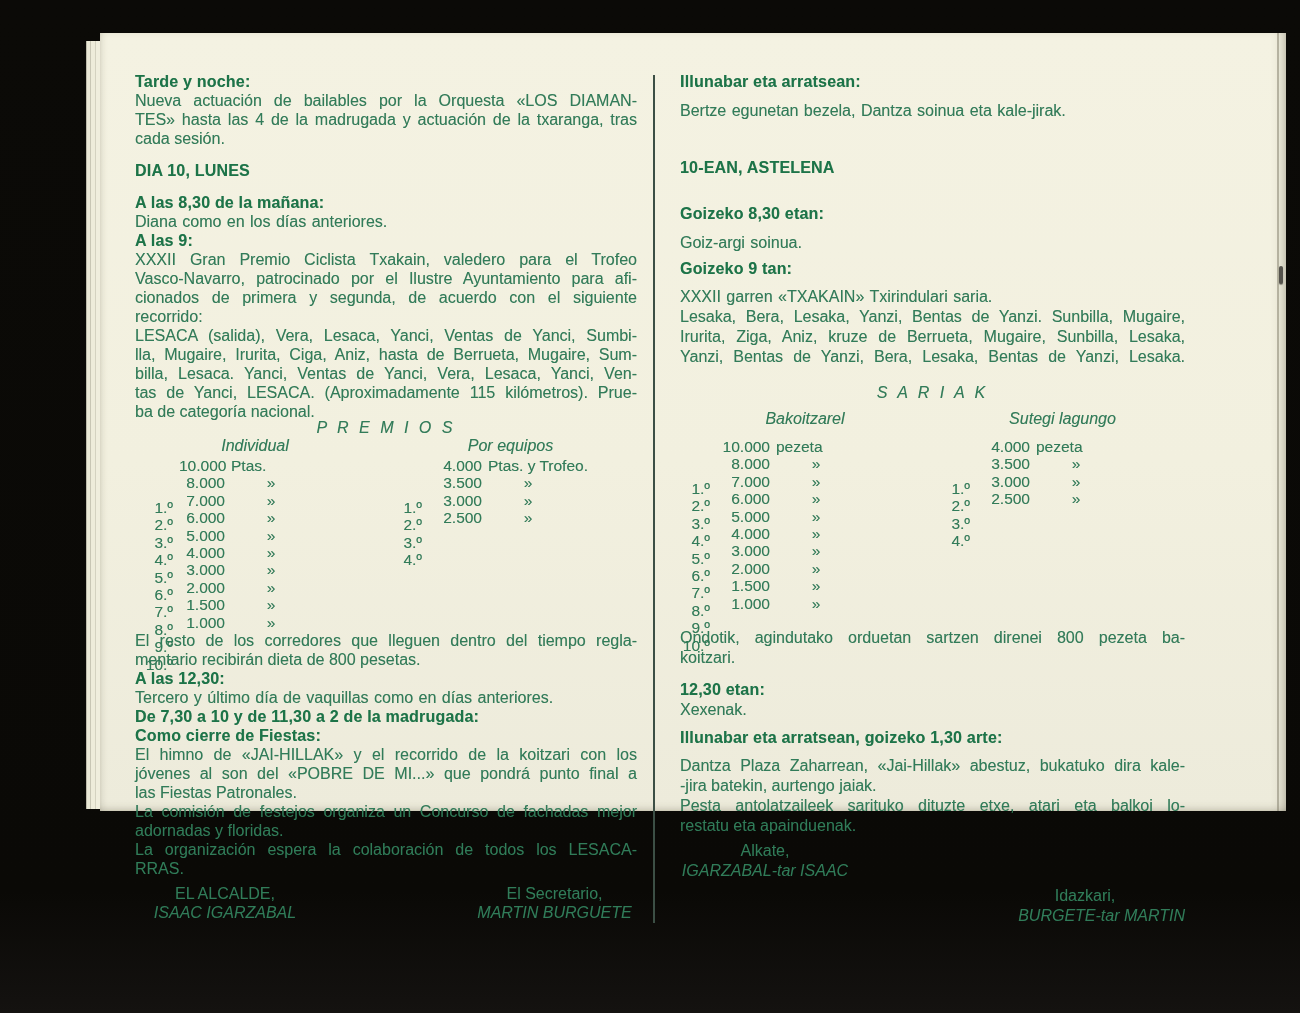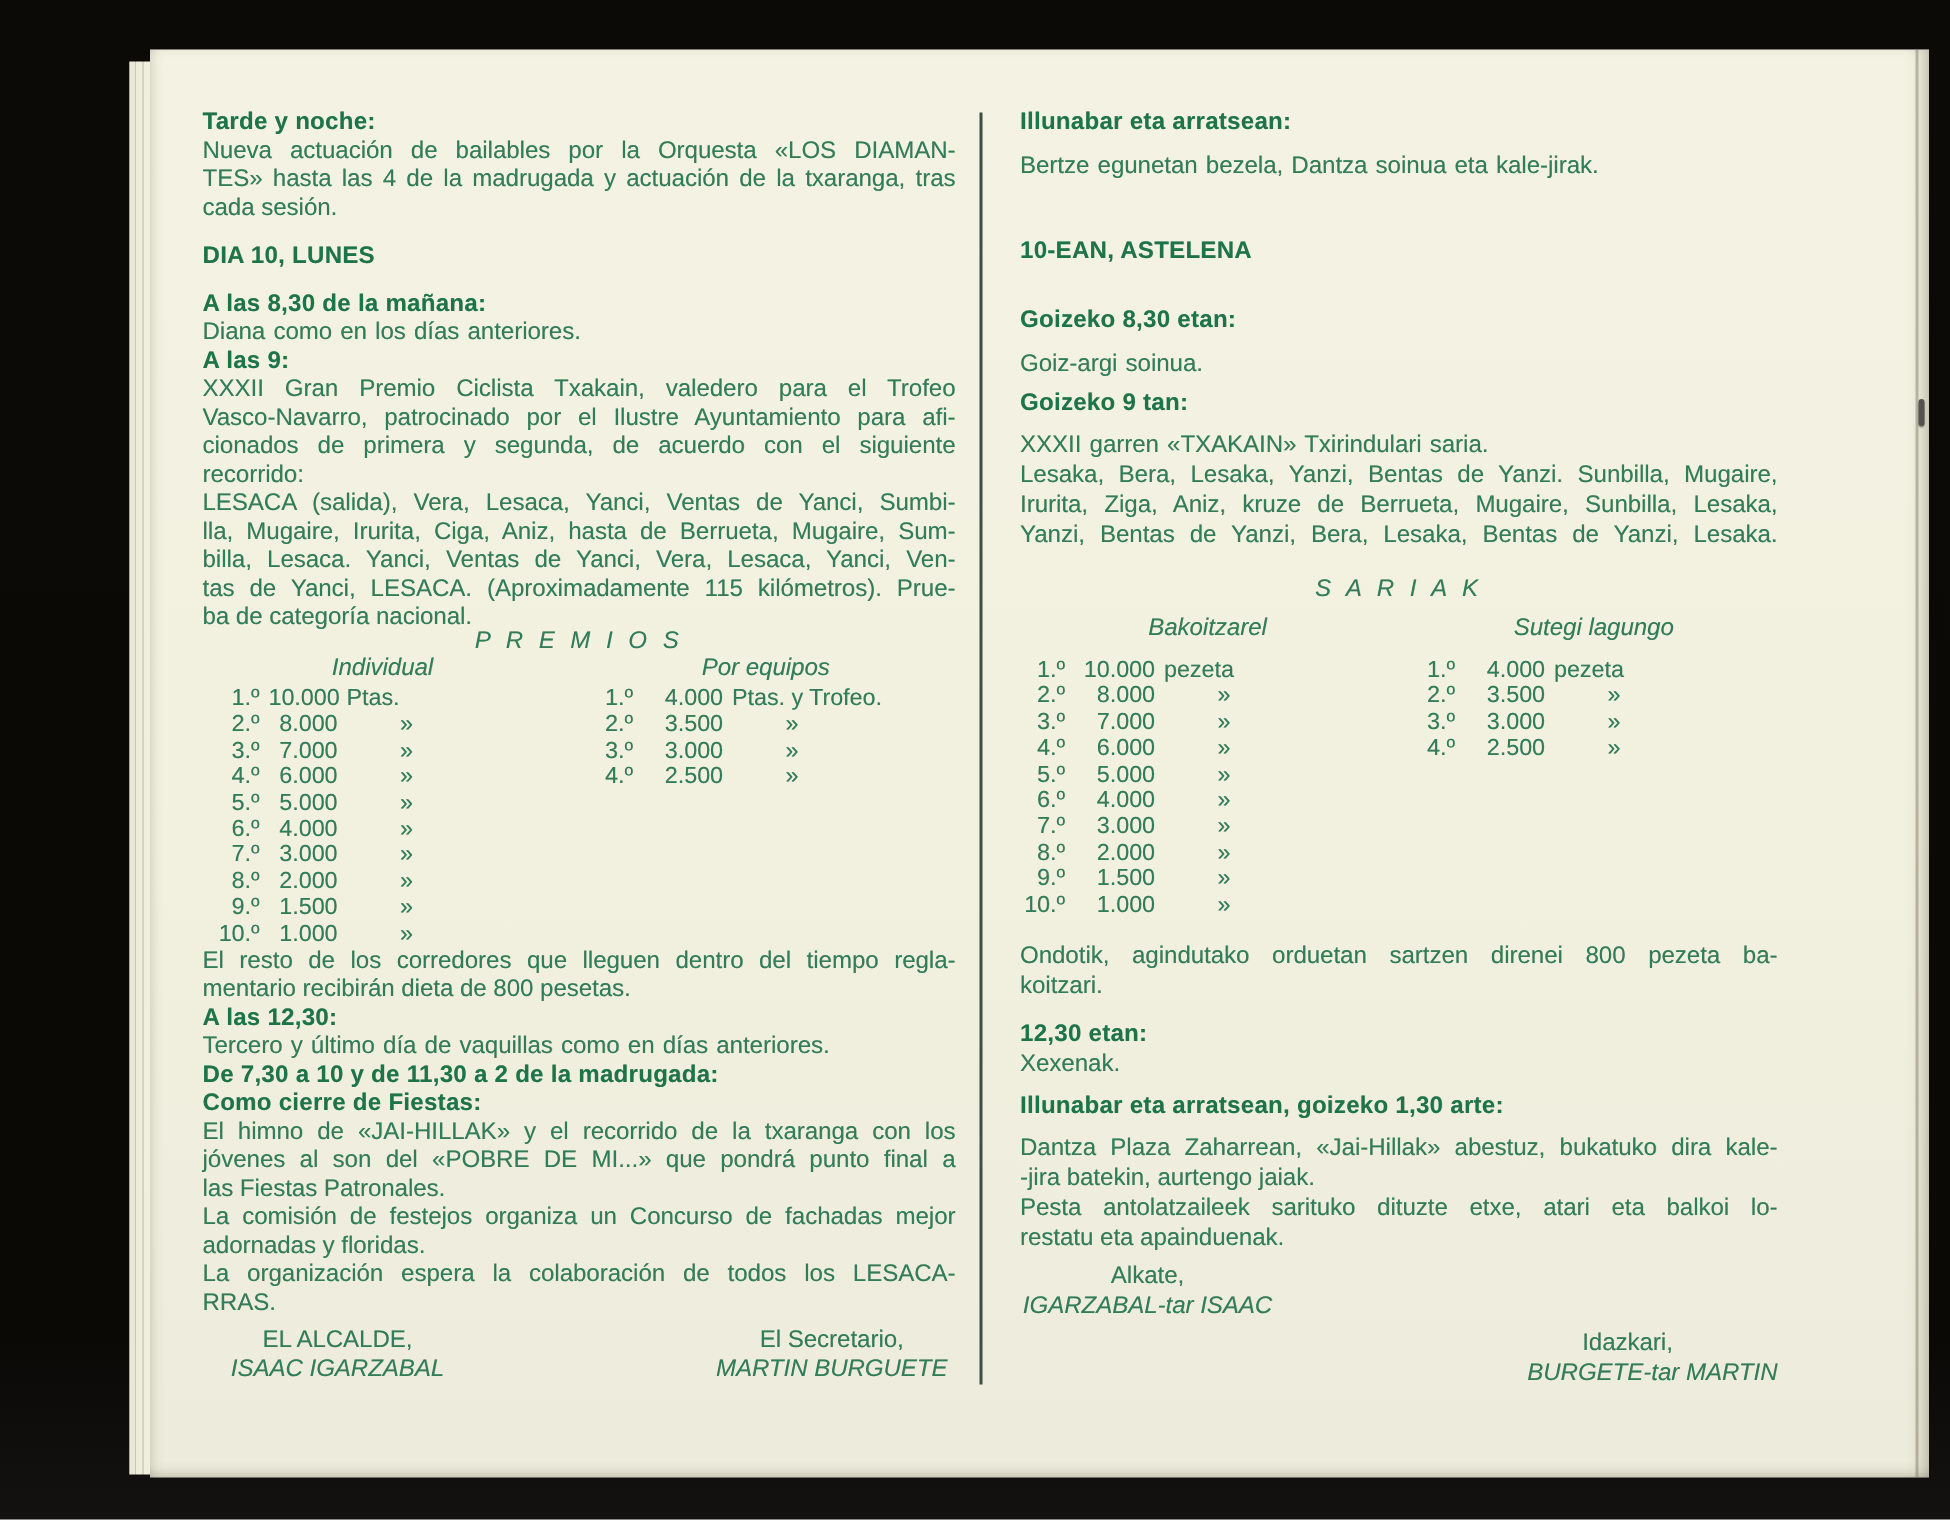--- a/index.html
+++ b/index.html
@@ -2,21 +2,21 @@
 <html><head>
 <meta charset="utf-8">
 <style>
   html,body{margin:0;padding:0;}
   body{
     width:1300px;height:1013px;position:relative;overflow:hidden;
     background:linear-gradient(180deg,#0b0a07 0%,#0a0906 88%,#141210 100%);
     font-family:"Liberation Sans","DejaVu Sans",sans-serif;
   }
   .paper{
-    position:absolute;left:100px;top:33px;width:1186px;height:952px;
+    position:absolute;left:100px;top:33px;width:1186px;height:778px;
     background:linear-gradient(180deg,#f4f2e2 0%,#f2f0df 55%,#edebdb 100%);
     box-shadow:inset -10px 0 14px -10px rgba(60,55,35,.45),
                inset 6px 0 10px -8px rgba(60,55,35,.35),
                inset 0 -8px 12px -10px rgba(60,55,35,.4);
   }
   
   .paper::before{
     content:'';position:absolute;left:-14px;top:8px;bottom:2px;width:14px;
     background:linear-gradient(90deg,
       #8f8d7f 0px,#e9e7d5 1px,#e9e7d5 4px,#c8c6b4 4px,#c8c6b4 5px,
@@ -81,21 +81,21 @@
   .col-right .ph2{width:245px;margin-left:10px;}
 
   .prize-cols{display:flex;margin-top:2px;font-size:15.5px;}
   .col-right .prize-cols{margin-top:10px;}
   .prize-col{display:block;}
   .pcl{width:240px;}
   .pcr{margin-left:9px;}
   .col-right .pcl{width:250px;}
   .col-right .pcr{margin-left:10px;}
   .prow{display:flex;height:17.4px;line-height:17.4px;white-space:nowrap;}
-  .rank{width:38px;text-align:right;}
+  .rank{width:38px;text-align:right;margin-top:42px;}
   .col-right .rank{width:30px;}
   .amt{width:46px;text-align:right;margin-left:6px;}
   .col-right .amt{width:54px;}
   .pcr .amt{width:54px;}
   .unit{width:80px;text-align:center;margin-left:6px;}
   .prize-rows div.prow:first-of-type .unit{text-align:left;}
 
   
   .sigs{display:flex;justify-content:space-between;margin-top:6px;}
   .sig{text-align:center;}
@@ -229,21 +229,21 @@
     <div class="bottom">
       <div class="para">
           <div class="jline">El resto de los corredores que lleguen dentro del tiempo regla-</div>
           <div class="jline">mentario recibirán dieta de 800 pesetas.</div>
         </div>
       <h3 class="h">A las 12,30:</h3>
       <div class="plain">Tercero y último día de vaquillas como en días anteriores.</div>
       <h3 class="h">De 7,30 a 10 y de 11,30 a 2 de la madrugada:</h3>
       <h3 class="h">Como cierre de Fiestas:</h3>
       <div class="para">
-          <div class="jline">El himno de «JAI-HILLAK» y el recorrido de la txaranga con los</div>
+          <div class="jline">El himno de «JAI-HILLAK» y el recorrido de la koitzari con los</div>
           <div class="jline">jóvenes al son del «POBRE DE MI...» que pondrá punto final a</div>
           <div class="jline">las Fiestas Patronales.</div>
         </div>
       <div class="para">
           <div class="jline">La comisión de festejos organiza un Concurso de fachadas mejor</div>
           <div class="jline">adornadas y floridas.</div>
         </div>
       <div class="para">
           <div class="jline">La organización espera la colaboración de todos los LESACA-</div>
           <div class="jline">RRAS.</div>

